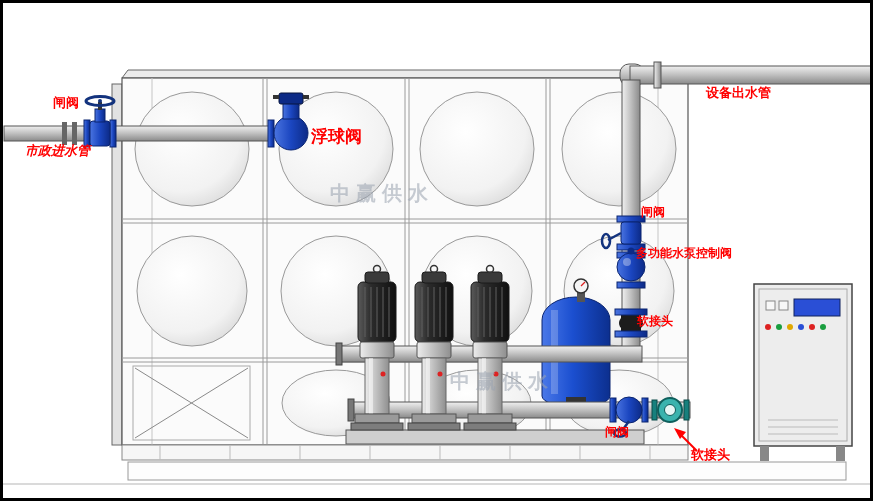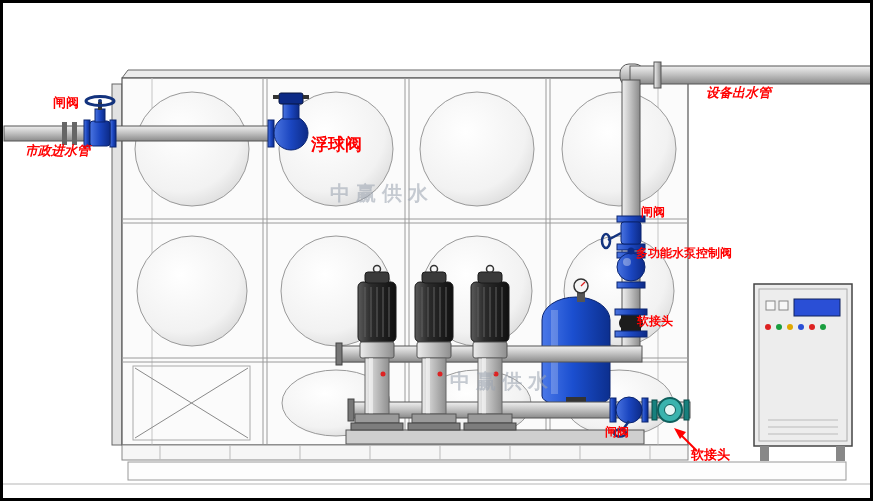--- a/index.html
+++ b/index.html
@@ -293,21 +293,21 @@
   <g>
     <line x1="697" y1="451" x2="680" y2="434" stroke="#ff0000" stroke-width="2"></line>
     <polygon points="674,428 686,432 680,439" fill="#ff0000"></polygon>
   </g>
 
   <rect x="1.5" y="1.5" width="870" height="498" fill="none" stroke="#000" stroke-width="3"></rect>
 </svg>
 
 <div class="label md" style="left:53px; top:96px;">闸阀</div>
 <div class="label md" style="left:25px; top:144px;font-style:italic;">市政进水管</div>
-<div class="label lg" style="left:311px; top:136px;">浮球阀</div>
-<div class="label md" style="left:706px; top:86px;font-style:italic;">设备出水管</div>
+<div class="label lg" style="left:311px; top:128px;">浮球阀</div>
+<div class="label md" style="left:706px; top:86px;">设备出水管</div>
 <div class="label" style="left:641px; top:206px;">闸阀</div>
 <div class="label" style="left:636px; top:247px;">多功能水泵控制阀</div>
 <div class="label" style="left:637px; top:315px;">软接头</div>
 <div class="label" style="left:605px; top:426px;">闸阀</div>
 <div class="label md" style="left:691px; top:448px;">软接头</div>
 
 </div>
 
 </body></html>

